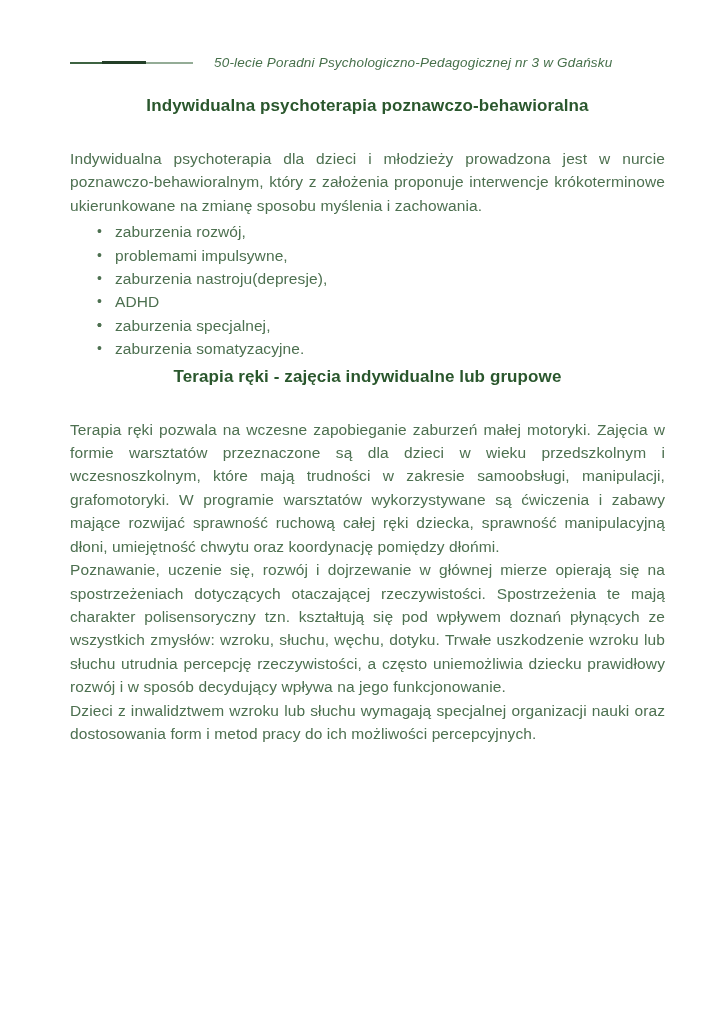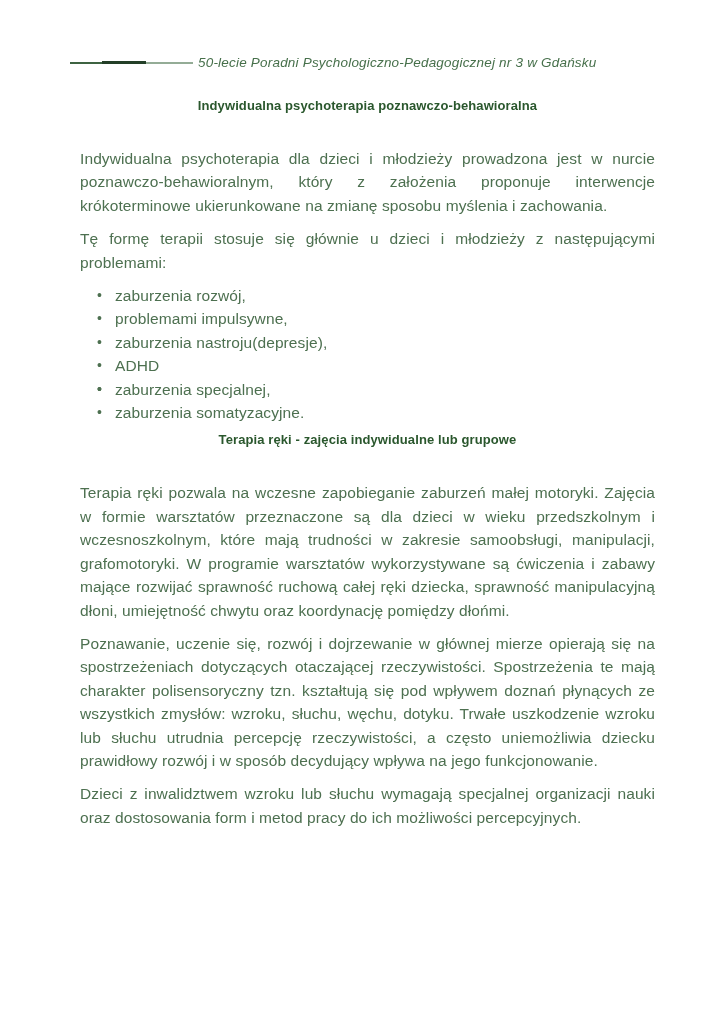--- a/index.html
+++ b/index.html
@@ -15,51 +15,51 @@
     width: 724px;
     height: 1024px;
     padding: 0 59px 0 70px;
     background: #ffffff;
   }
   
   .header-row {
     display: flex;
     align-items: center;
     padding-top: 55px;
-    gap: 5px;
+    gap: 21px;
   }
   .rule {
     display: flex;
     align-items: center;
     width: 123px;
     flex: 0 0 auto;
   }
   .rule .seg1 { height: 2px; width: 32px; background: #3d6341; }
   .rule .seg2 { height: 3px; width: 44px; background: #233f28; }
   .rule .seg3 { height: 2px; width: 47px; background: #94ac96; }
   .header-title {
     font-style: italic;
     font-size: 13.5px;
     letter-spacing: 0.2px;
     color: #47704b;
     white-space: nowrap;
   }
   h2 {
-    font-size: 13px;
+    font-size: 17px;
     line-height: 21px;
     font-weight: bold;
     color: #2a572d;
     text-align: center;
     letter-spacing: 0.1px;
     margin: 0;
   }
   .h-first { margin-top: 25px; margin-bottom: 31px; }
   .h-mid   { margin-top: 5px; margin-bottom: 31px; }
   p {
-    margin: 10px;
+    margin: 0;
     font-size: 15.5px;
     line-height: 23.4px;
     text-align: justify;
     letter-spacing: 0.1px;
     color: #4d7050;
   }
   ul.bullets {
     margin: 3px 0 0 0;
     padding: 0;
     list-style: none;
@@ -89,21 +89,20 @@
       <span class="seg1"></span>
       <span class="seg2"></span>
       <span class="seg3"></span>
     </div>
     <div class="header-title">50-lecie Poradni Psychologiczno-Pedagogicznej nr 3 w Gdańsku</div>
   </div>
 
   <h2 class="h-first">Indywidualna psychoterapia poznawczo-behawioralna</h2>
 
   <p>Indywidualna psychoterapia dla dzieci i młodzieży prowadzona jest w nurcie poznawczo-behawioralnym, który z założenia proponuje interwencje krókoterminowe ukierunkowane na zmianę sposobu myślenia i zachowania.</p>
-  <p>Tę formę terapii stosuje się głównie u dzieci i młodzieży z następującymi problemami:</p>
 
   <ul class="bullets">
     <li><span class="dot">•</span><span>zaburzenia rozwój,</span></li>
     <li><span class="dot">•</span><span>problemami impulsywne,</span></li>
     <li><span class="dot">•</span><span>zaburzenia nastroju(depresje),</span></li>
     <li><span class="dot">•</span><span>ADHD</span></li>
     <li><span class="dot">•</span></li>
     <li><span class="dot">•</span><span>zaburzenia specjalnej,</span></li>
     <li><span class="dot">•</span><span>zaburzenia somatyzacyjne.</span></li>
   </ul>

